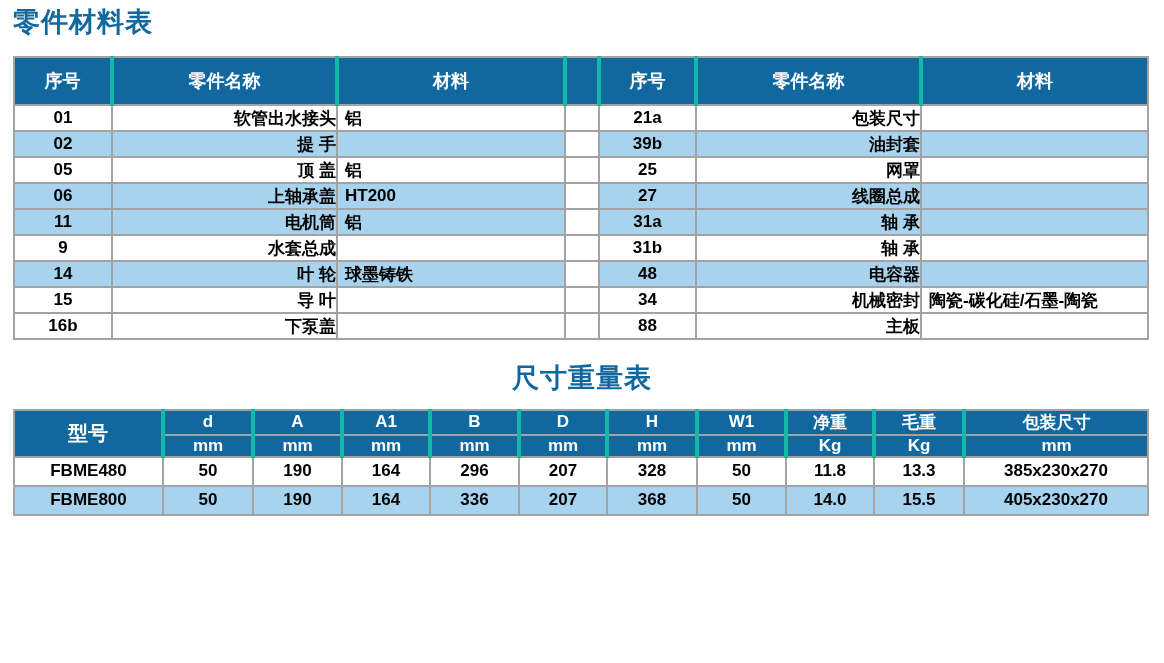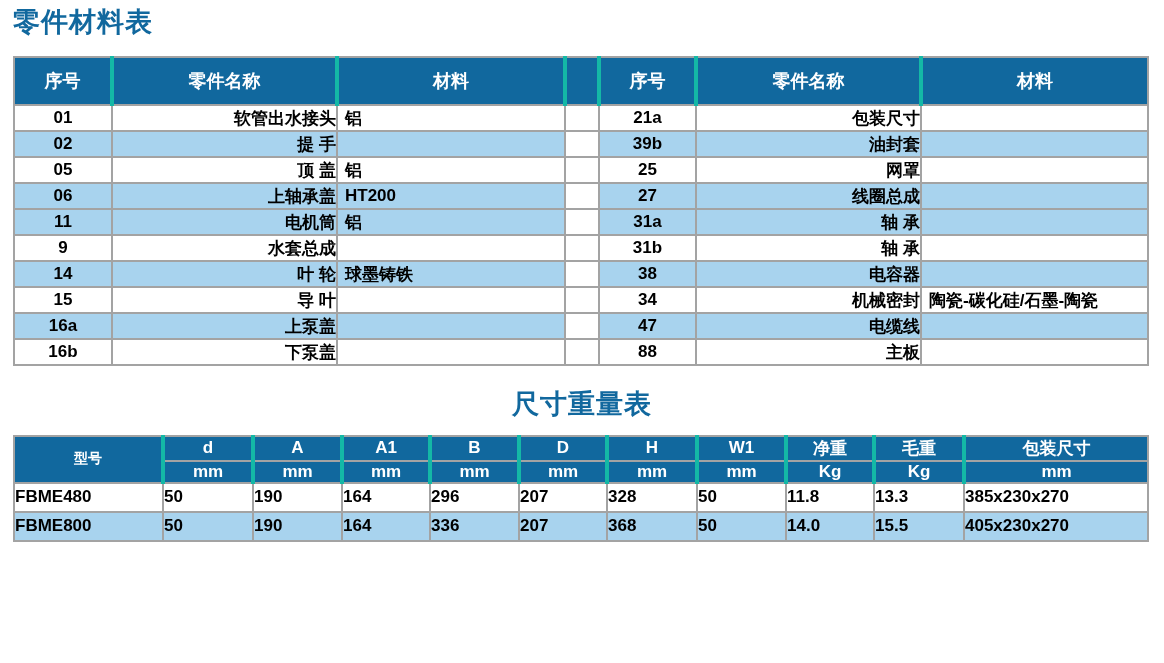--- a/index.html
+++ b/index.html
@@ -53,22 +53,22 @@
   .parts th{height:48px;}
   .parts td{height:26px;}
   .parts td.c-no{text-align:center;}
   .parts td.c-name{text-align:right;padding-left:14px;}
   .parts td.c-mat{text-align:left;padding-left:7px;}
   .parts tr.even td{background:var(--row-blue);margin-left:40px;}
   .parts tr.odd td{background:#fff;}
   .parts td.c-spacer{background:#fff !important;}
   
   .sizes th{height:22px;font-size:17px;}
-  .sizes th.t2-model{font-size:14px;}
-  .sizes td{height:29px;text-align:left;}
+  .sizes th.t2-model{font-size:20px;}
+  .sizes td{height:29px;text-align:center;}
   .sizes tr.even td{background:var(--row-blue);}
   .sizes tr.odd td{background:#fff;}
 </style>
 </head>
 <body>
 
 <div class="page">
 
   <div class="section-title">零件材料表</div>
 
@@ -146,41 +146,32 @@
         <td class="c-spacer"></td>
         <td class="c-no">31b</td>
         <td class="c-name">轴 承</td>
         <td class="c-mat"></td>
       </tr>
       <tr class="even">
         <td class="c-no">14</td>
         <td class="c-name">叶 轮</td>
         <td class="c-mat">球墨铸铁</td>
         <td class="c-spacer"></td>
-        <td class="c-no">38</td>
+        <td class="c-no">48</td>
         <td class="c-name">电容器</td>
         <td class="c-mat"></td>
       </tr>
       <tr class="odd">
         <td class="c-no">15</td>
         <td class="c-name">导 叶</td>
         <td class="c-mat"></td>
         <td class="c-spacer"></td>
         <td class="c-no">34</td>
         <td class="c-name">机械密封</td>
         <td class="c-mat">陶瓷-碳化硅/石墨-陶瓷</td>
-      </tr>
-      <tr class="even">
-        <td class="c-no">16a</td>
-        <td class="c-name">上泵盖</td>
-        <td class="c-mat"></td>
-        <td class="c-spacer"></td>
-        <td class="c-no">47</td>
-        <td class="c-name">电缆线</td>
-        <td class="c-mat"></td>
       </tr>
       <tr class="odd">
         <td class="c-no">16b</td>
         <td class="c-name">下泵盖</td>
         <td class="c-mat"></td>
         <td class="c-spacer"></td>
         <td class="c-no">88</td>
         <td class="c-name">主板</td>
         <td class="c-mat"></td>
       </tr>

